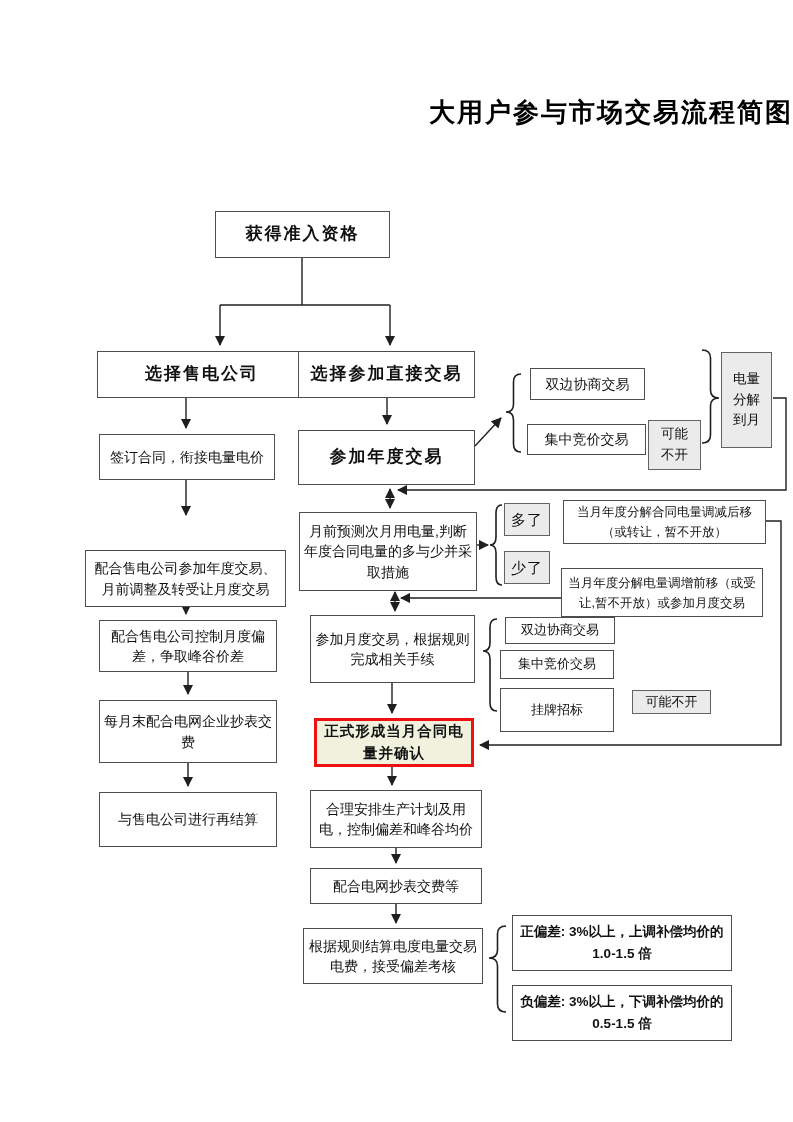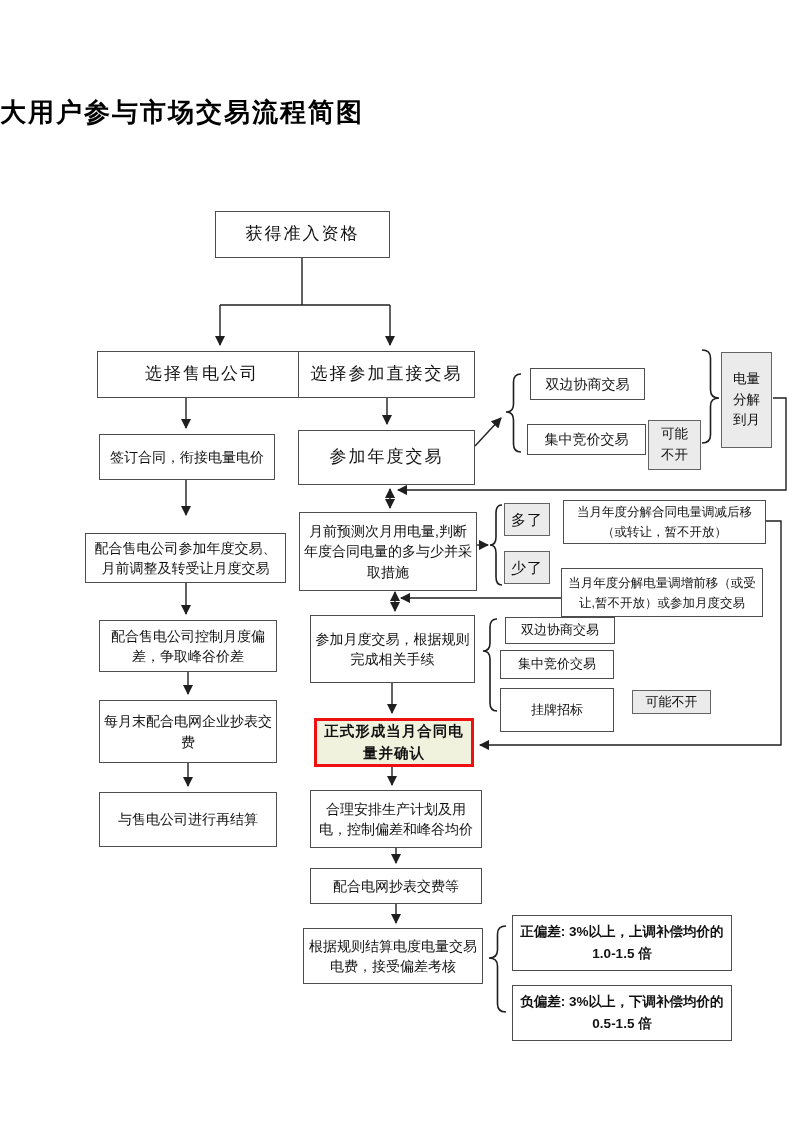--- a/index.html
+++ b/index.html
@@ -9,31 +9,31 @@
     --red-fill:#f0f2de;
     --ink:#111111;
   }
   html,body{margin:0;padding:0;background:#ffffff;}
   #page{
     position:relative;width:793px;height:1122px;background:#ffffff;
     font-family:"Liberation Sans","DejaVu Sans",sans-serif;color:var(--ink);
     overflow:hidden;
   }
   .title{
-    position:absolute;top:95px;left:0;width:100%;text-align:left;
+    position:absolute;top:95px;left:0;width:100%;text-align:right;
     font-size:26px;font-weight:bold;letter-spacing:2px;color:#000;
   }
   svg.wires{position:absolute;left:0;top:0;z-index:1;}
   .node{
     position:absolute;z-index:2;box-sizing:border-box;
     background:#fff;border:1.2px solid var(--box-border);
     display:flex;align-items:center;justify-content:center;text-align:center;
     line-height:1.45;padding:2px 4px;
   }
-  .big{font-size:17px;letter-spacing:2px;}
+  .big{font-size:17px;letter-spacing:2px;font-weight:bold;}
   .mid{font-size:14px;}
   .small{font-size:12.5px;line-height:1.6;}
   .small2{font-size:13px;}
   .shaded{background:var(--shade);border-width:1.6px;border-color:#636363;}
   .tag{font-size:15px;letter-spacing:1px;}
   .vtext{font-size:13.5px;padding:16px 9px;line-height:1.55;}
   .red-box{
     border:3px solid var(--red);background:var(--red-fill);
     font-weight:bold;font-size:14.5px;letter-spacing:1px;
   }
@@ -100,21 +100,21 @@
 
   <div class="node big" style="left:215px;top:211px;width:175px;height:47px">获得准入资格</div>
   <div class="node big" style="left:97px;top:351px;width:210px;height:47px">选择售电公司</div>
   <div class="node big" style="left:298px;top:351px;width:177px;height:47px">选择参加直接交易</div>
   <div class="node mid" style="left:99px;top:434px;width:176px;height:46px">签订合同，衔接电量电价</div>
   <div class="node big" style="left:298px;top:430px;width:177px;height:55px">参加年度交易</div>
   <div class="node mid" style="left:530px;top:368px;width:115px;height:32px">双边协商交易</div>
   <div class="node mid" style="left:527px;top:424px;width:119px;height:31px">集中竞价交易</div>
   <div class="node vtext shaded" style="left:648px;top:420px;width:53px;height:50px">可能不开</div>
   <div class="node vtext shaded" style="left:721px;top:352px;width:51px;height:96px">电量分解到月</div>
-  <div class="node mid" style="left:85px;top:533px;width:201px;height:50px">配合售电公司参加年度交易、月前调整及转受让月度交易</div>
+  <div class="node mid" style="left:85px;top:550px;width:201px;height:57px">配合售电公司参加年度交易、月前调整及转受让月度交易</div>
   <div class="node mid" style="left:299px;top:512px;width:178px;height:79px">月前预测次月用电量,判断年度合同电量的多与少并采取措施</div>
   <div class="node tag shaded" style="left:504px;top:503px;width:46px;height:33px">多了</div>
   <div class="node tag shaded" style="left:504px;top:551px;width:46px;height:33px">少了</div>
   <div class="node small" style="left:563px;top:500px;width:203px;height:44px">当月年度分解合同电量调减后移（或转让，暂不开放）</div>
   <div class="node small" style="left:561px;top:568px;width:202px;height:49px">当月年度分解电量调增前移（或受让,暂不开放）或参加月度交易</div>
   <div class="node mid" style="left:99px;top:620px;width:178px;height:52px">配合售电公司控制月度偏差，争取峰谷价差</div>
   <div class="node mid" style="left:310px;top:615px;width:165px;height:68px">参加月度交易，根据规则完成相关手续</div>
   <div class="node small2" style="left:505px;top:617px;width:110px;height:27px">双边协商交易</div>
   <div class="node small2" style="left:500px;top:650px;width:114px;height:29px">集中竞价交易</div>
   <div class="node small2" style="left:500px;top:688px;width:114px;height:44px">挂牌招标</div>

